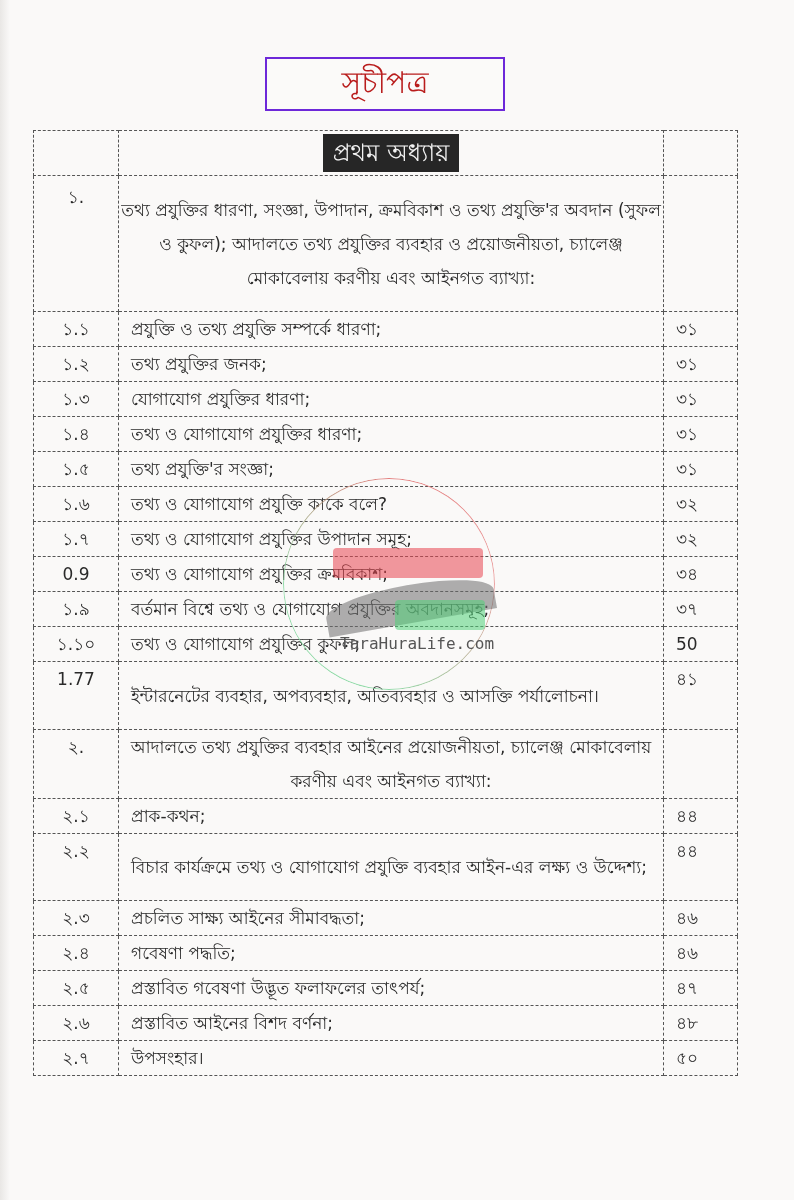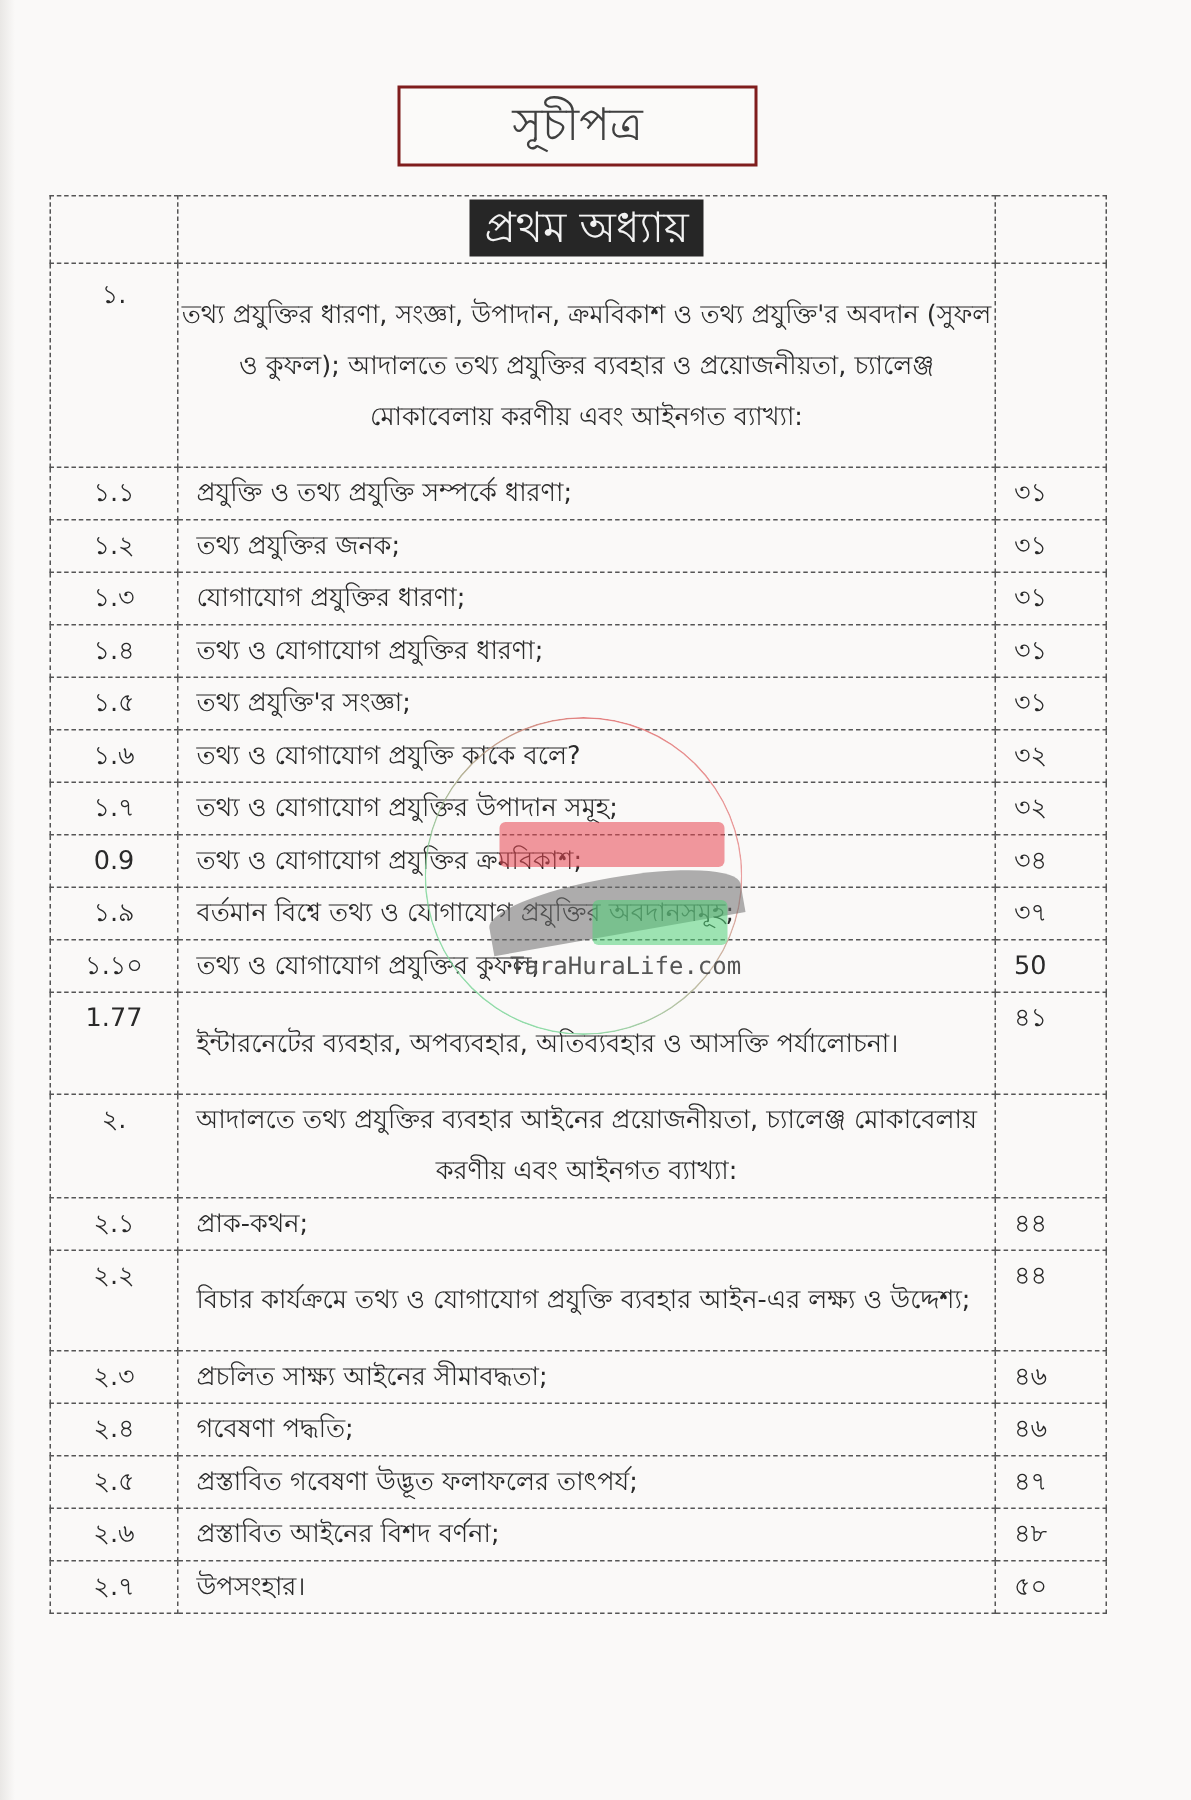--- a/index.html
+++ b/index.html
@@ -8,23 +8,23 @@
     background:#faf9f8;
     font-family:"DejaVu Sans", sans-serif;
     color:#2b2b2b;
   }
   .page-shadow {
     position:absolute; left:0; top:0; width:10px; height:1200px;
     background:linear-gradient(to right,#e9e7e5,#faf9f8);
   }
   .title-box {
     position:absolute; left:265px; top:57px; width:236px; height:50px;
-    border:2px solid #7f1d1d;
+    border:2px solid #6d28d9;
     display:flex; align-items:center; justify-content:center;
-    font-size:30px; color:#404040; background:#fbfaf9;
+    font-size:30px; color:#b91c1c; background:#fbfaf9;
   }
   table.toc {
     position:absolute; left:33px; top:130px; width:704px;
     border-collapse:collapse; table-layout:fixed;
   }
   table.toc td {
     border:1.5px dashed #555;
     vertical-align:middle;
     font-size:17px;
     line-height:34px;
@@ -36,21 +36,21 @@
   col.c3 { width:74px; }
   .num { text-align:center; color:#3a3a3a; }
   .pg { padding-left:12px !important; color:#333; }
   .topic { padding-left:12px !important; padding-right:8px !important; }
   .hdr td { line-height:30px; font-size:18px; }
   .hdr .num, .hdr .pg { text-align:center; padding-left:0 !important; }
   .hdr .topic { text-align:center; }
   .chapter-row td { height:44px; }
   .chapter-banner {
     display:inline-block; background:#262626; color:#f2f2f2;
-    font-size:28px; line-height:38px; padding:0 10px;
+    font-size:24px; line-height:38px; padding:0 10px;
   }
   .section-title { text-align:center; font-size:18px; }
   .top { vertical-align:top !important; }
   .watermark {
     position:absolute; left:283px; top:478px; width:210px; height:210px;
     border-radius:50%;
     border:1.5px solid transparent;
     background:
       linear-gradient(#0000,#0000) padding-box,
       conic-gradient(#e06a6a,#e89090,#7fd69b,#7fd69b,#e06a6a) border-box;

